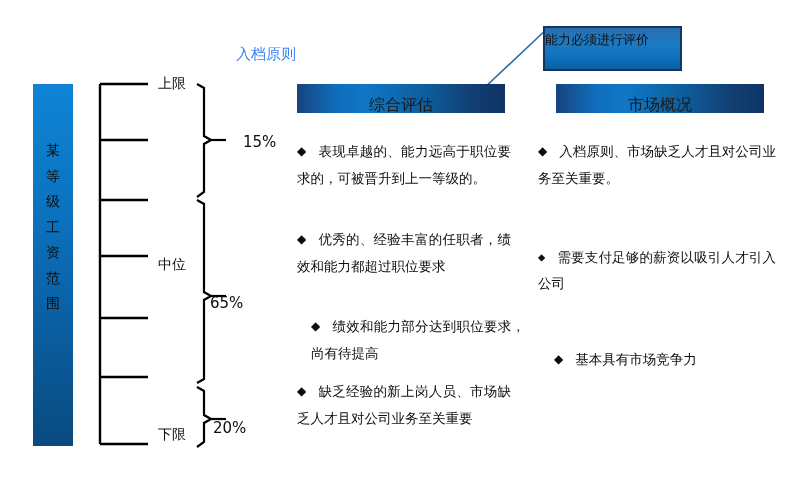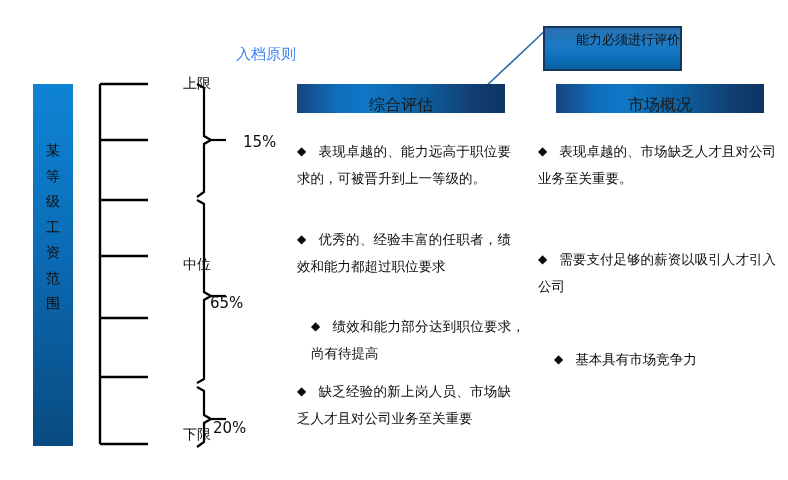--- a/index.html
+++ b/index.html
@@ -54,21 +54,20 @@
     height: 400px;
   }
 
   
   .scale-label {
     position: absolute;
     font-size: 14px;
     color: #0d0d0d;
     white-space: nowrap;
     font-family: "DejaVu Sans", "Liberation Sans", sans-serif;
-    margin-left: 25px;
   }
   .lbl-upper  { left: 158px; top: 75px; }
   .lbl-mid    { left: 158px; top: 256px; }
   .lbl-lower  { left: 158px; top: 426px; }
 
   .pct-label {
     position: absolute;
     font-size: 15px;
     color: #0d0d0d;
     white-space: nowrap;
@@ -113,21 +112,21 @@
     left: 543px;
     top: 26px;
     width: 139px;
     height: 45px;
     box-sizing: border-box;
     border: 2px solid #17365d;
     background: linear-gradient(to bottom, #2a6fb0 0%, #1b7ac4 40%, #0d6fbb 75%, #0b5f9e 100%);
     font-size: 13px;
     line-height: 20px;
     color: #111111;
-    text-align: right;
+    text-align: left;
     padding-top: 2px;
     font-family: "DejaVu Sans", "Liberation Sans", sans-serif;
   }
   #callout-line {
     position: absolute;
     left: 480px;
     top: 22px;
     width: 75px;
     height: 70px;
   }
@@ -219,23 +218,23 @@
     <div class="bullet-item" style="top:175px; left:14px; width:214px;">
       <span class="dia">◆</span><span>绩效和能力部分达到职位要求，尚有待提高</span>
     </div>
     <div class="bullet-item" style="top:240px; left:0; width:214px;">
       <span class="dia">◆</span><span>缺乏经验的新上岗人员、市场缺乏人才且对公司业务至关重要</span>
     </div>
   </div>
 
   <div class="bullet-col col-right">
     <div class="bullet-item" style="top:0px; left:0; width:238px;">
-      <span class="dia">◆</span><span>表现卓越的、市场缺乏人才且对公司业务至关重要。</span>
-    </div>
-    <div class="bullet-item" style="top:108px; left:0; width:238px;">
+      <span class="dia">◆</span><span>入档原则、市场缺乏人才且对公司业务至关重要。</span>
+    </div>
+    <div class="bullet-item" style="top:108px; left:0; width:238px;font-family:Liberation Mono, monospace;">
       <span class="dia">◆</span><span>需要支付足够的薪资以吸引人才引入公司</span>
     </div>
     <div class="bullet-item" style="top:208px; left:0; width:238px;margin-left:16px;">
       <span class="dia">◆</span><span>基本具有市场竞争力</span>
     </div>
   </div>
 
 </div>
 
 </body></html>

